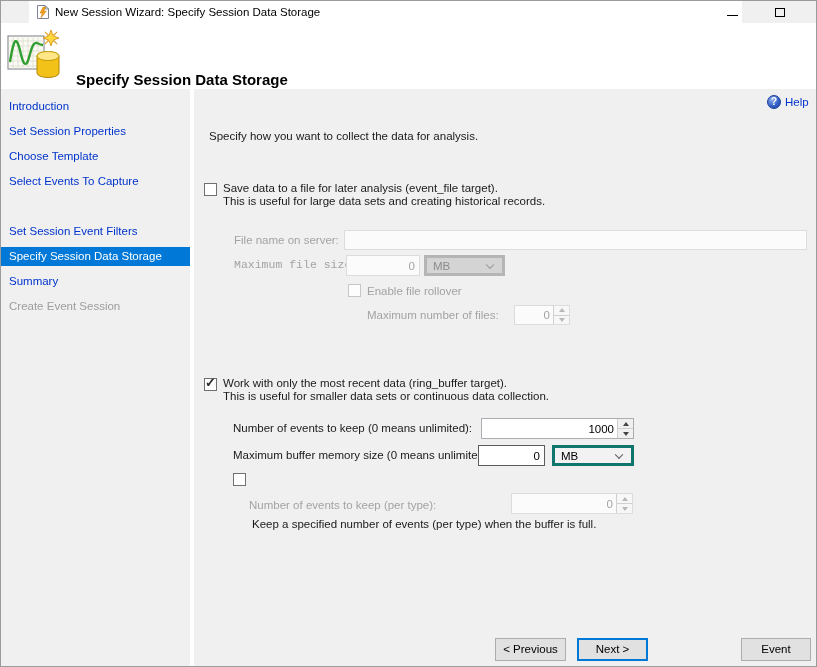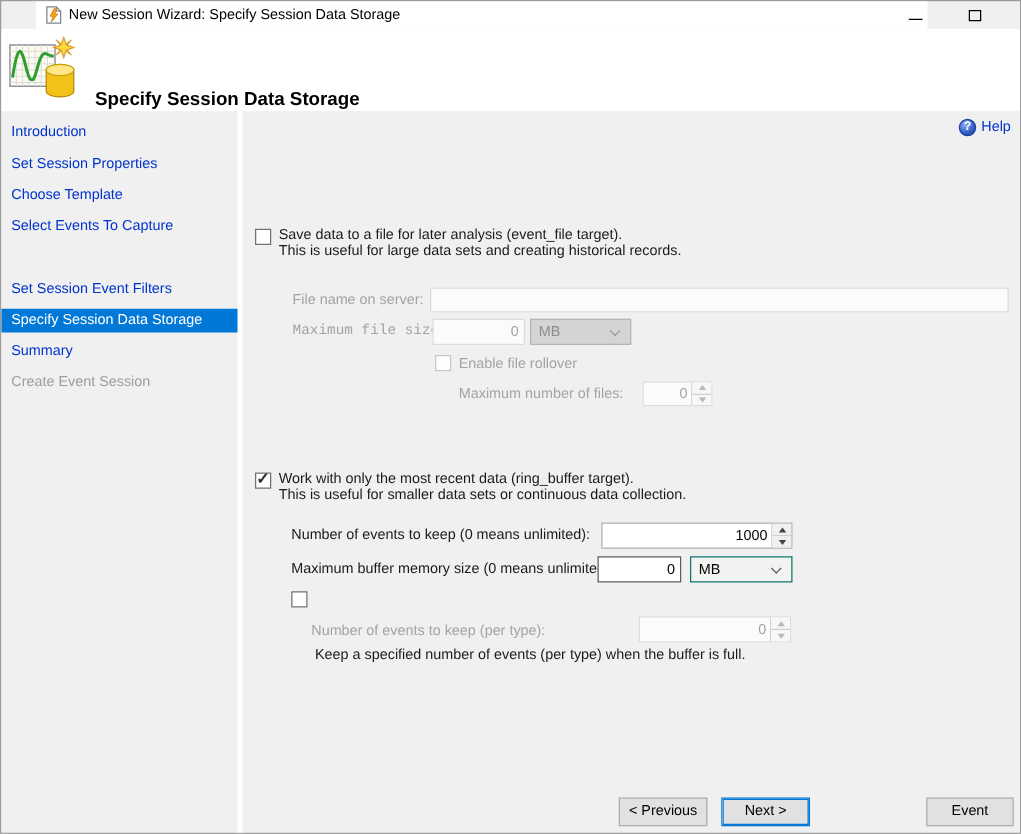--- a/index.html
+++ b/index.html
@@ -53,21 +53,21 @@
   .spin .val { flex:1; text-align:right; padding:0 3px; line-height:19px; color:#000; overflow:hidden; }
   .spin.dis .val { color:#a3a3a3; }
   .spin .arrows { width:16px; border-left:1px solid #d0d0d0; display:flex; flex-direction:column; }
   .spin .arrows div { flex:1; display:flex; align-items:center; justify-content:center; background:#f0f0f0; cursor:pointer; }
   .spin .arrows div:first-child { border-bottom:1px solid #d0d0d0; }
   .spin.dis .arrows div { background:#f7f7f7; cursor:default; }
   .tri-up { width:0; height:0; border-left:3.5px solid transparent; border-right:3.5px solid transparent; border-bottom:4px solid #444; }
   .tri-down { width:0; height:0; border-left:3.5px solid transparent; border-right:3.5px solid transparent; border-top:4px solid #444; }
   .spin.dis .tri-up { border-bottom-color:#b8b8b8; }
   .spin.dis .tri-down { border-top-color:#b8b8b8; }
-  .dd { position:absolute; border:1px solid #0f766e; background:#f2f2f2; display:flex; align-items:center; padding-left:6px; cursor:pointer; color:#000; }
+  .dd { position:absolute; border:3px solid #0f766e; background:#f2f2f2; display:flex; align-items:center; padding-left:6px; cursor:pointer; color:#000; }
   .dd.dis { border-color:#b5b5b5; background:#d4d4d4; color:#8c8c8c; cursor:default; }
   .dd .chev { position:absolute; right:9px; top:50%; width:6px; height:6px; border-right:1.5px solid #5a5a5a; border-bottom:1.5px solid #5a5a5a; transform:translateY(-70%) rotate(45deg); }
   .dd.dis .chev { border-color:#9a9a9a; }
 
   
   .btn { position:absolute; height:23px; background:#e1e1e1; border:1px solid #adadad; font-family:"Liberation Sans",sans-serif; font-size:11.5px; color:#000; text-align:center; line-height:21px; cursor:pointer; }
   .btn.default { border:1px solid #0078d7; box-shadow:inset 0 0 0 1px #0078d7; }
 </style>
 </head>
 <body>
@@ -115,20 +115,21 @@
   <div class="abs nav-item" style="top:221px;">Set Session Event Filters</div>
   <div class="abs nav-item selected" style="top:246px;">Specify Session Data Storage</div>
   <div class="abs nav-item" style="top:271px;">Summary</div>
   <div class="abs nav-item disabled" style="top:296px;">Create Event Session</div>
 
   <div class="abs help-wrap">
     <span class="help-icon">?</span>
     <span class="help-text">Help</span>
   </div>
 
+  <div class="abs lbl" style="left:208px; top:129px;">Specify how you want to collect the data for analysis.</div>
 
   <div class="cb" style="left:203px; top:182px;"></div>
   <div class="abs lbl" style="left:222px; top:181px;">Save data to a file for later analysis (event_file target).</div>
   <div class="abs lbl" style="left:222px; top:194px;">This is useful for large data sets and creating historical records.</div>
 
   <div class="abs lbl dis" style="left:233px; top:233px;">File name on server:</div>
   <input class="txt dis" style="left: 343px; top: 229px; width: 463px; height: 20px; text-align: left;" disabled="" value="">
 
   <div class="abs lbl dis" style="left:233px; top:257px;font-family:Liberation Mono, monospace;">Maximum file size:</div>
   <input class="txt dis" style="left: 345px; top: 254px; width: 74px; height: 21px;" disabled="" value="0">

